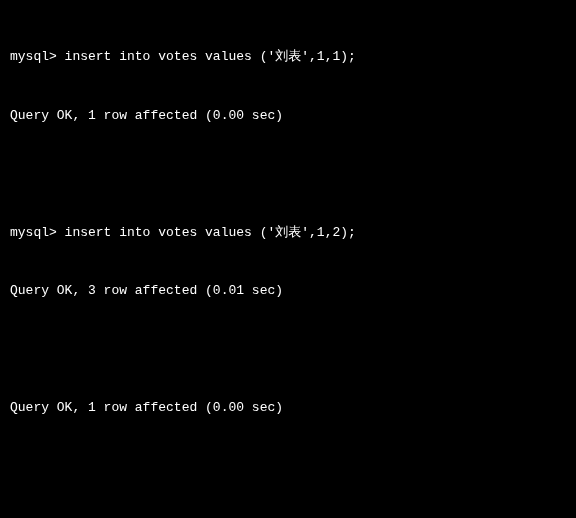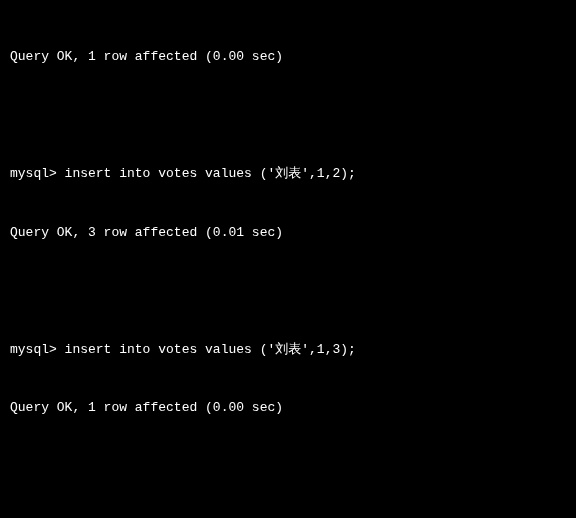--- a/index.html
+++ b/index.html
@@ -25,26 +25,26 @@
     }
 
     .line {
       display: block;
     }
   </style>
 </head>
 <body>
 
 <div class="terminal">
+  <span class="line">mysql&gt; insert into votes values ('刘表',1,1);</span>
   <span class="line">Query OK, 1 row affected (0.00 sec)</span>
   <span class="line">&nbsp;</span>
   <span class="line">mysql&gt; insert into votes values ('刘表',1,2);</span>
   <span class="line">Query OK, 3 row affected (0.01 sec)</span>
   <span class="line">&nbsp;</span>
-  <span class="line">mysql&gt; insert into votes values ('刘表',1,3);</span>
   <span class="line">Query OK, 1 row affected (0.00 sec)</span>
   <span class="line">&nbsp;</span>
   
   
   
   
   
   
   
   

